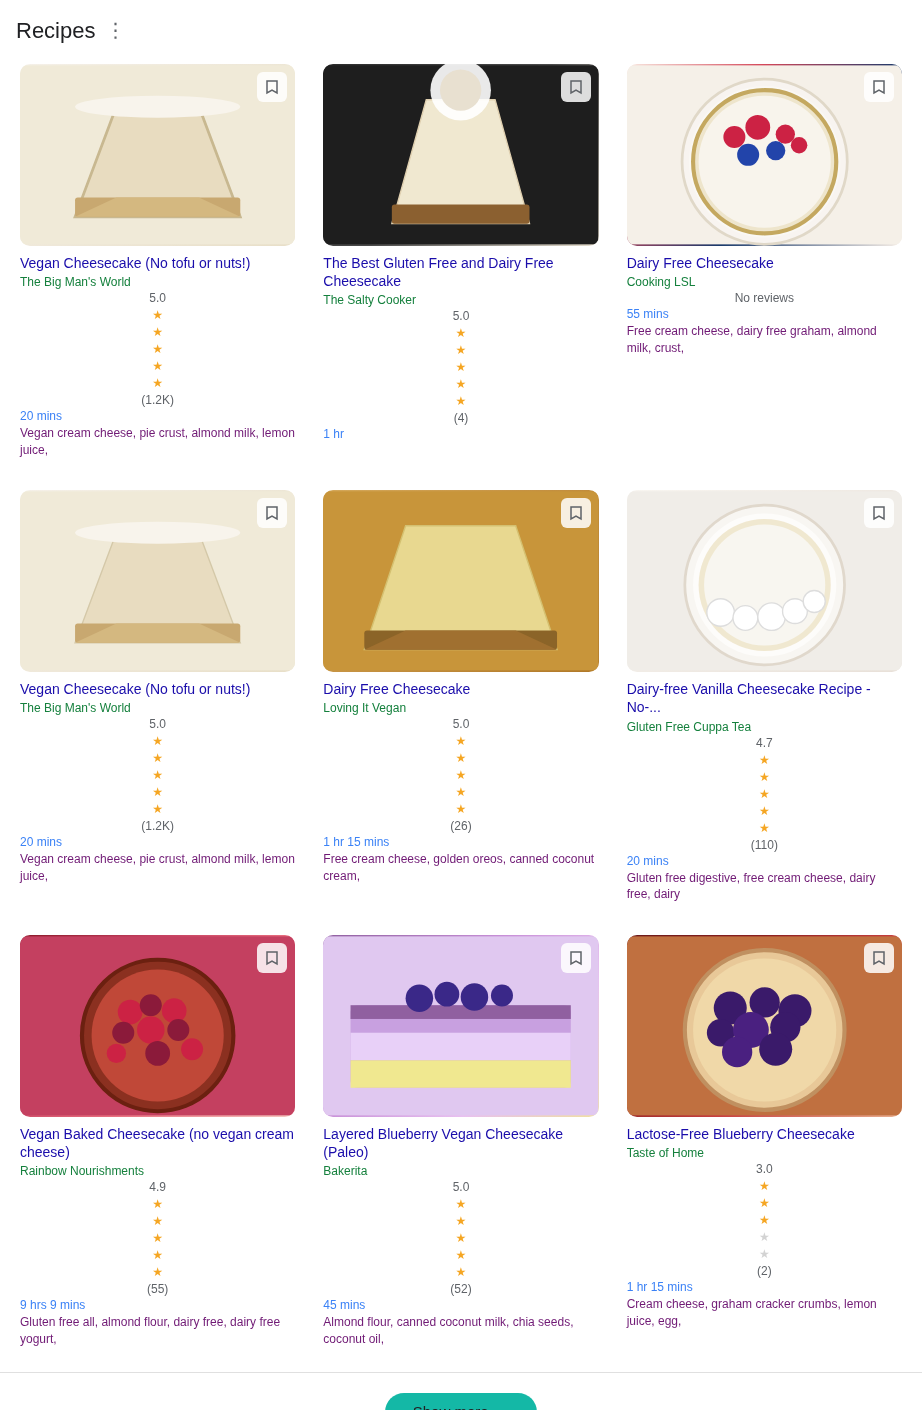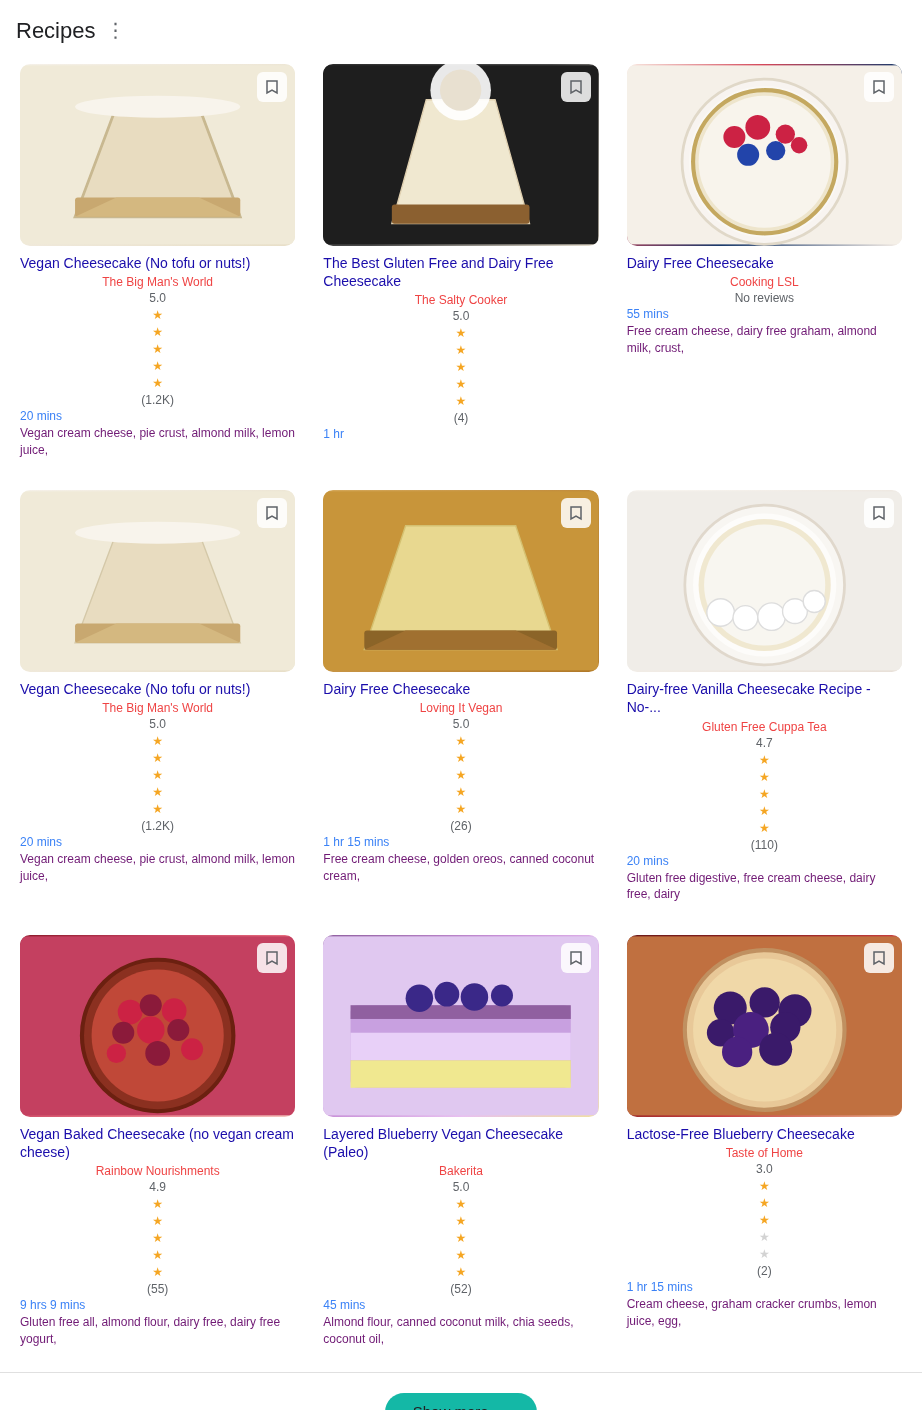--- a/index.html
+++ b/index.html
@@ -81,23 +81,22 @@
     .recipe-title {
       font-size: 14px;
       color: #1a0dab;
       font-weight: 500;
       line-height: 1.3;
       margin-bottom: 3px;
     }
 
     .recipe-source {
       font-size: 12px;
-      color: #ef4444;
+      color: #15803d;
       margin-bottom: 2px;
-      text-align: center;
     }
 
     .recipe-rating {
       display: flex;
       align-items: center;
       gap: 3px;
       font-size: 12px;
       color: #5f6368;
       margin-bottom: 2px;
       flex-direction: column;

